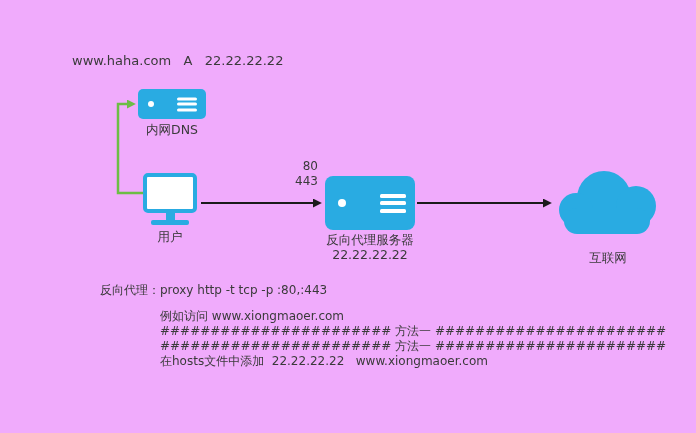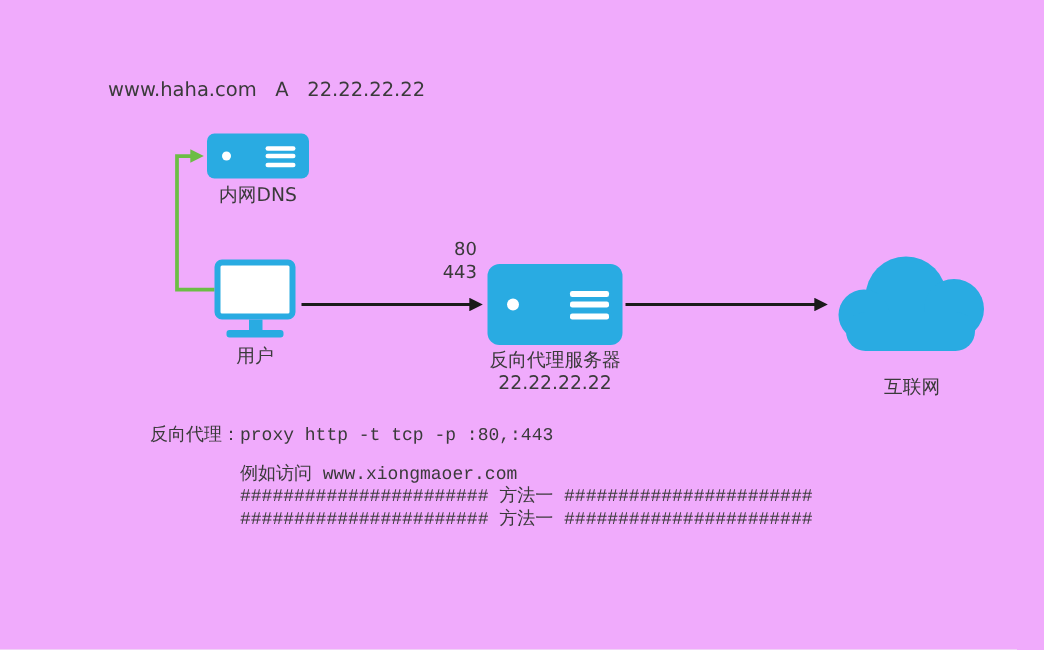--- a/index.html
+++ b/index.html
@@ -52,21 +52,21 @@
     text-align:center;white-space:pre;}
   .dns-label{left:122px;top:122px;width:100px;}
   .user-label{left:120px;top:229px;width:100px;}
   .proxy-label{left:315px;top:232px;width:110px;}
   .proxy-ip{left:315px;top:247px;width:110px;}
   .internet-label{left:558px;top:250px;width:100px;}
 
   .ports{position:absolute;left:282px;top:159px;width:36px;text-align:right;
     font-size:12px;line-height:15px;color:var(--text);}
 
-  .notes{position:absolute;left:100px;top:283px;color:var(--text);font-family:Liberation Mono, monospace;}
+  .notes{position:absolute;left:100px;top:283px;color:var(--text);}
   .note{font-size:12px;line-height:15px;white-space:pre;}
   .note.gap{margin-bottom:11px;}
   .note.indent{margin-left:60px;}
 </style>
 </head>
 <body>
 
 <div class="canvas">
 
   <svg class="links" width="696" height="433" viewBox="0 0 696 433">
@@ -126,15 +126,16 @@
       <rect class="lobe" x="12" y="50" width="86" height="26" rx="13"></rect>
     </svg>
   </div>
   <div class="label internet-label">互联网</div>
 
   <div class="notes">
     <div class="note gap">反向代理：proxy http -t tcp -p :80,:443</div>
     <div class="note indent">例如访问 www.xiongmaoer.com</div>
     <div class="note indent">####################### 方法一 #######################</div>
     <div class="note indent">####################### 方法一 #######################</div>
+    <div class="note indent">在hosts文件中添加  22.22.22.22   www.xiongmaoer.com</div>
   </div>
 
 </div>
 
 </body></html>

